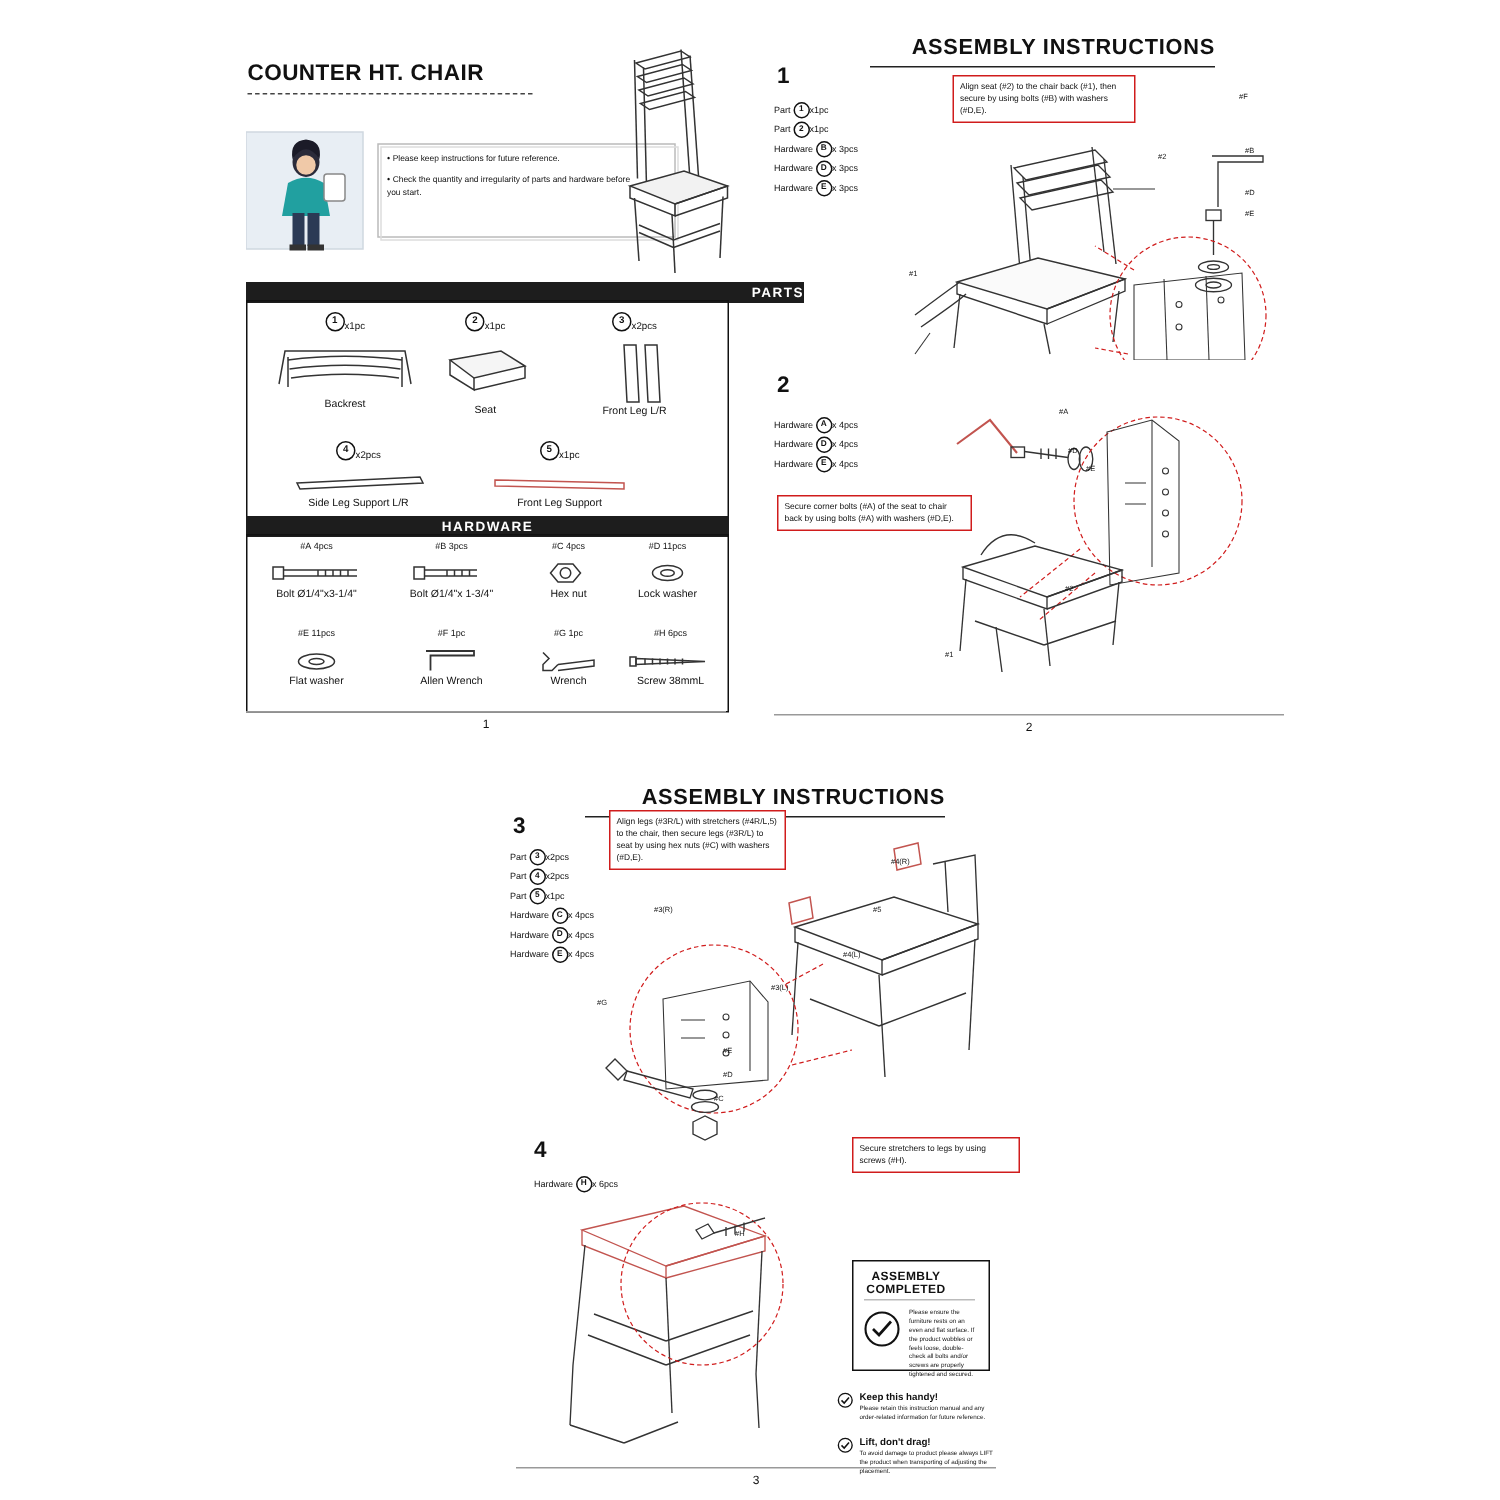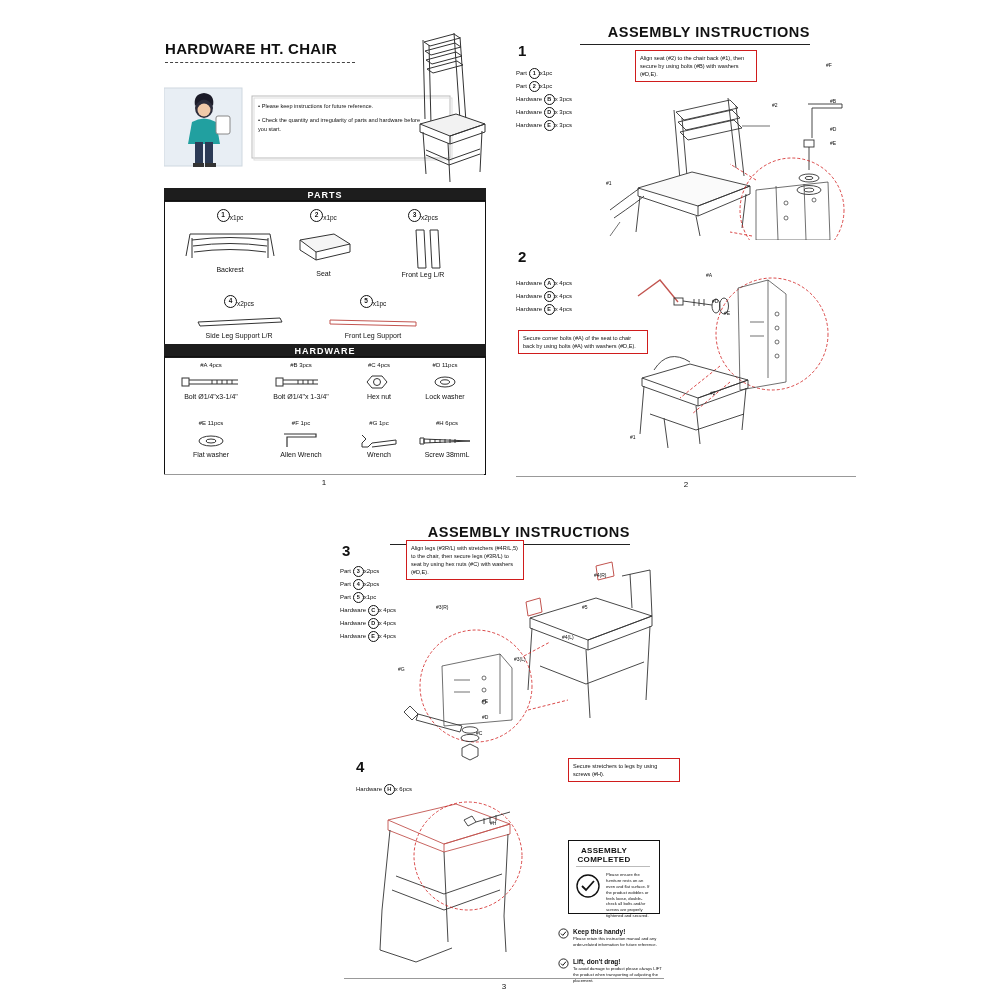--- a/index.html
+++ b/index.html
@@ -38,21 +38,21 @@
   .stepnum{font-size:15px;font-weight:bold;}
   .partno{font-size:6.5px;}
   .pagenum{font-size:8px;text-align:center;}
   svg{display:block;}
 </style>
 </head>
 <body>
 
 <div class="page" style="left:150px;top:10px;width:350px;height:470px;">
 
-  <div style="position:absolute;left:15px;top:30px;font-size:15px;font-weight:bold;letter-spacing:.3px;">HARDWARE HT. CHAIR</div>
+  <div style="position:absolute;left:15px;top:30px;font-size:15px;font-weight:bold;letter-spacing:.3px;">COUNTER HT. CHAIR</div>
   <div style="position:absolute;left:15px;top:52px;width:190px;border-top:1px dashed #444;"></div>
 
   <div style="position:absolute;left:14px;top:72px;width:290px;height:95px;">
     <svg width="290" height="95" viewBox="0 0 290 95">
       <rect x="0" y="6" width="78" height="78" fill="#e8eef4" stroke="#cfd8e0"></rect>
 
       <ellipse cx="40" cy="26" rx="9" ry="10" fill="#2b2b3a"></ellipse>
       <path d="M31 24 q9 -13 18 0 q2 -12 -9 -13 q-11 1 -9 13z" fill="#1b1b28"></path>
       <circle cx="40" cy="28" r="6.5" fill="#f0c9a8"></circle>
       <path d="M28 40 q12 -7 24 0 l4 22 h-32z" fill="#21a0a0"></path>
@@ -92,21 +92,21 @@
         <path d="M33 108 L36 150"></path>
         <path d="M58 119 L60 158"></path>
         <path d="M92 107 L90 148"></path>
         <path d="M36 131 L59 141"></path>
         <path d="M59 141 L90 130"></path>
         <path d="M36 126 L59 136 L90 125"></path>
       </g>
     </svg>
   </div>
 
-  <div class="band" style="position:absolute;left:14px;top:178px;width:322px;">PARTS</div>
+  <div class="band" style="position:absolute;left:14px;top:178px;width:372px;text-align:right;">PARTS</div>
   <div class="box-outline" style="position:absolute;left:14px;top:190px;width:320px;height:143px;"></div>
 
   <div style="position:absolute;left:30px;top:196px;width:100px;">
     <div class="ctr"><span class="circ">1</span><span class="partno">x1pc</span></div>
     <svg width="100" height="40" viewBox="0 0 100 40" style="margin:2px auto 0;">
       <g fill="none" stroke="#333" stroke-width="1">
         <path d="M6 30 L10 8 L90 8 L94 30"></path>
         <path d="M12 14 q38 -5 76 0"></path>
         <path d="M13 20 q37 -5 74 0"></path>
         <path d="M14 26 q36 -5 72 0"></path>

